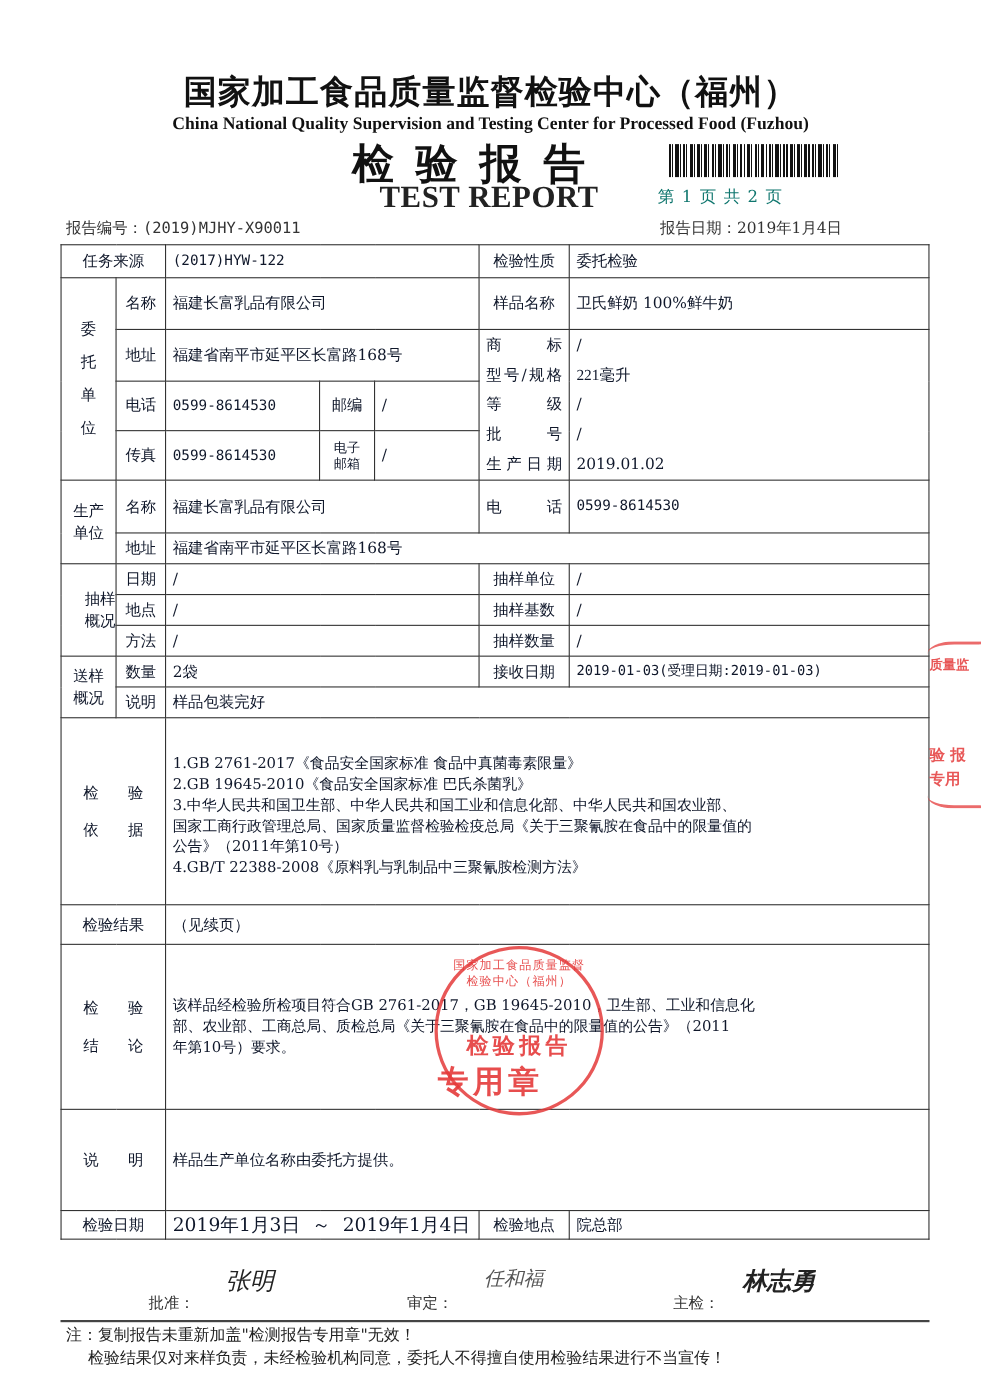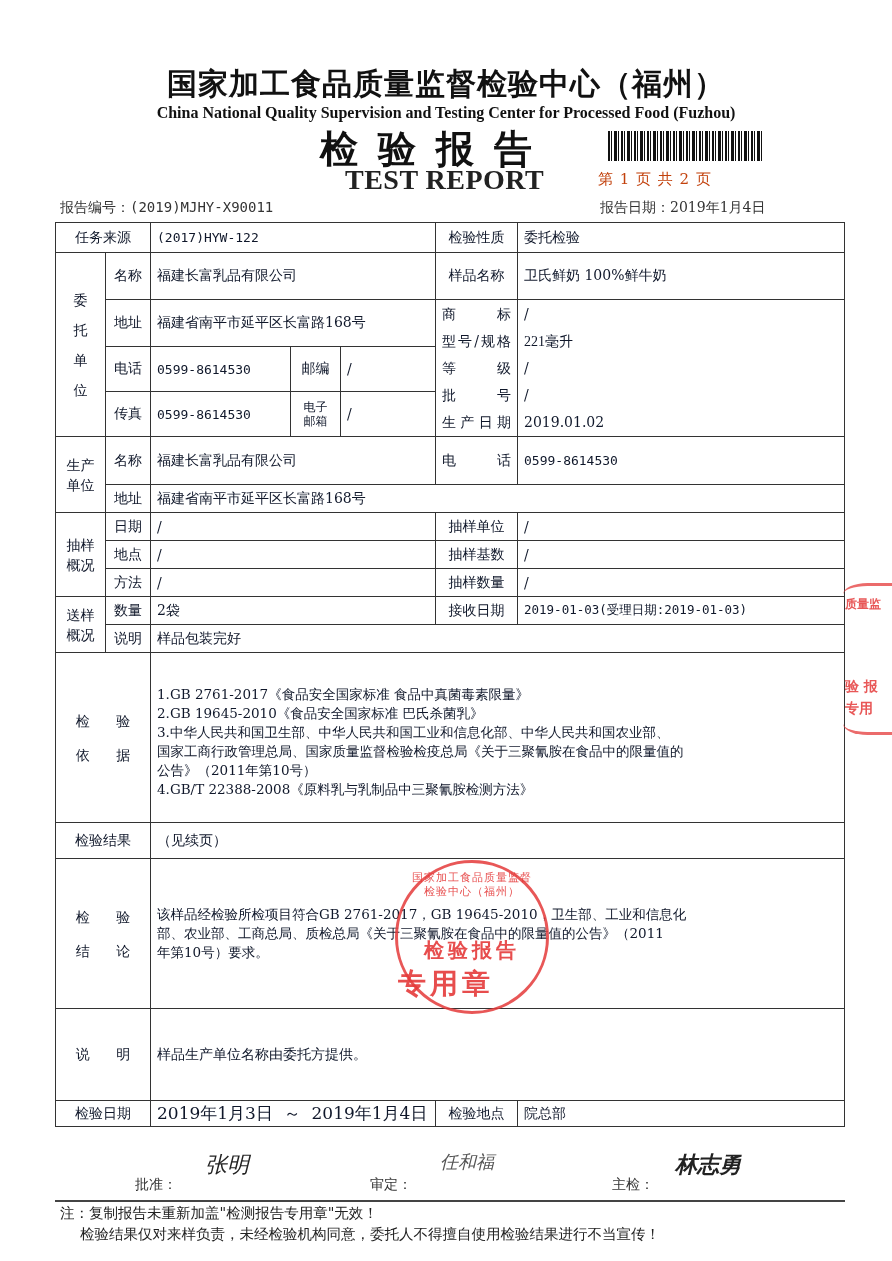--- a/index.html
+++ b/index.html
@@ -4,21 +4,21 @@
 <style>
   html,body{margin:0;padding:0;background:#ffffff;}
   body{width:892px;height:1261px;position:relative;overflow:hidden;font-family:"DejaVu Serif","Liberation Serif",serif;color:#1a1a1a;}
   .abs{position:absolute;}
   .title-cn{left:0;width:892px;top:64px;text-align:center;font-size:30px;font-weight:bold;letter-spacing:1px;color:#111;}
   .title-en{left:0;width:892px;top:104px;text-align:center;font-family:"Liberation Serif",serif;font-size:16px;font-weight:bold;color:#111;}
   .report-cn{left:320px;top:124px;font-size:38px;font-weight:bold;letter-spacing:20px;color:#111;}
   .report-en{left:345px;top:164px;font-family:"Liberation Serif",serif;font-size:28px;font-weight:bold;color:#222;letter-spacing:0.5px;}
   .barcode{left:608px;top:131px;width:155px;height:30px;
     background:repeating-linear-gradient(90deg,#111 0 2px,#fff 2px 3px,#111 3px 4px,#fff 4px 6px,#111 6px 9px,#fff 9px 10px,#111 10px 11px,#fff 11px 13px);}
-  .page-no{left:598px;top:170px;font-size:15px;color:#c2410c;letter-spacing:1px;}
+  .page-no{left:598px;top:170px;font-size:15px;color:#0f766e;letter-spacing:1px;}
   .report-no{left:60px;top:199px;font-size:14px;color:#333;font-family:"DejaVu Sans Mono",monospace;}
   .report-date{left:600px;top:199px;font-size:14px;color:#333;}
   table.main{position:absolute;left:55px;top:222px;width:789px;border-collapse:collapse;table-layout:fixed;font-size:14px;}
   table.main td{border:1.5px solid #333;padding:0 6px;vertical-align:middle;color:#0f172a;overflow:hidden;white-space:nowrap;}
   table.main td.lbl{text-align:center;padding:0 2px;}
   table.main td.lbl-just{text-align:justify;text-align-last:justify;padding:0 6px;}
   table.main td.vlbl{text-align:center;line-height:30px;padding:0;}
   table.main td.mono{font-family:"DejaVu Sans Mono",monospace;font-size:13px;}
   .multi{white-space:normal !important;line-height:19px;font-size:13.5px;}
   .small2{font-size:12px;line-height:14px;white-space:normal !important;}
@@ -121,21 +121,21 @@
     <td class="lbl">名称</td>
     <td colspan="3">福建长富乳品有限公司</td>
     <td class="lbl-just">电      话</td>
     <td class="mono">0599-8614530</td>
   </tr>
   <tr style="height:28px">
     <td class="lbl">地址</td>
     <td colspan="5">福建省南平市延平区长富路168号</td>
   </tr>
   <tr style="height:28px">
-    <td class="vlbl" rowspan="3" style="line-height:20px;">
+    <td class="vlbl" rowspan="3" style="line-height:20px;text-align:right;">
       <div>抽样</div>
       <div>概况</div>
     </td>
     <td class="lbl">日期</td>
     <td colspan="3">/</td>
     <td class="lbl">抽样单位</td>
     <td>/</td>
   </tr>
   <tr style="height:28px">
     <td class="lbl">地点</td>

